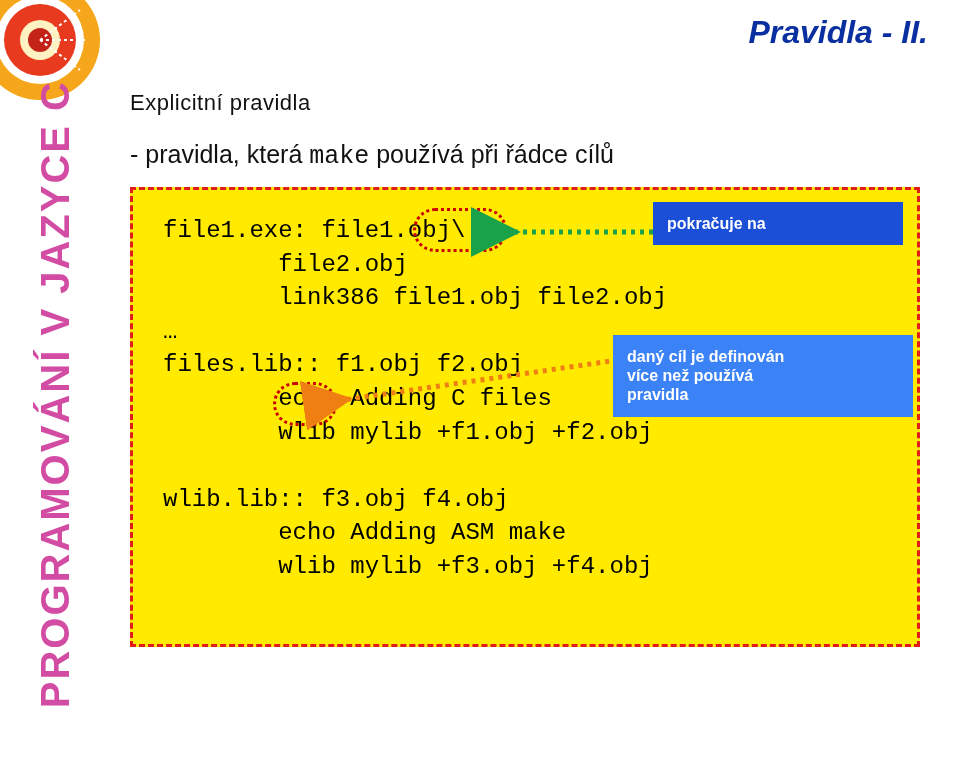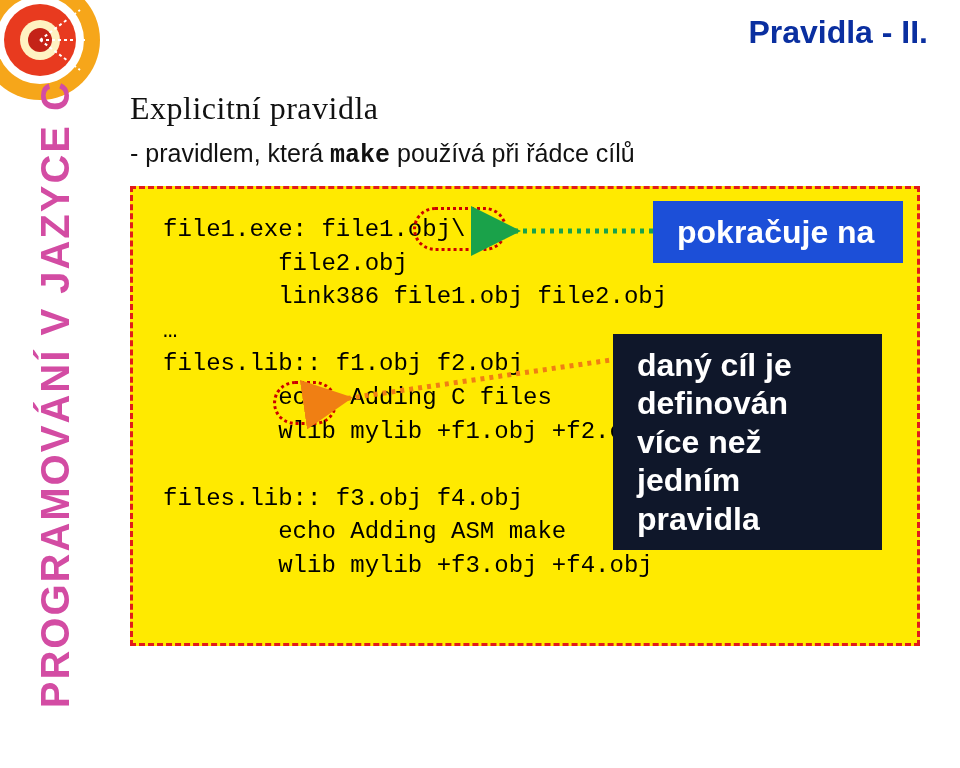--- a/index.html
+++ b/index.html
@@ -44,38 +44,39 @@
   }
   .logo svg { width: 140px; height: 140px; display: block; }
 
   
   .header-title {
     position: absolute;
     top: 14px;
     right: 32px;
     font-family: Arial, Helvetica, sans-serif;
     font-weight: 700;
+    font-style: italic;
     font-size: 32px;
     color: #0a2fa0;
   }
 
   
   .content {
     position: absolute;
     left: 130px;
     top: 90px;
     right: 0;
   }
 
   .subheading {
-    font-family: Liberation Serif, serif;
-    font-size: 32px;
+    font-family: Liberation Sans, sans-serif;
+    font-size: 22px;
     letter-spacing: 0.5px;
     color: #111;
-    margin-bottom: 12px;
+    margin-bottom: 24px;
   }
 
   .desc {
     font-size: 25px;
     color: #111;
     margin-bottom: 16px;
   }
 
   
   .codebox {
@@ -101,29 +102,29 @@
     border-radius: 999px;
     background: transparent;
   }
   .target.t1 { left: 280px; top: 18px; width: 94px; height: 44px; }
   .target.t2 { left: 140px; top: 192px; width: 64px; height: 44px; }
 
   
   .callout {
     position: absolute;
     color: #fff;
-    padding: 12px 24px;
-    font-size: 32px;
+    padding: 12px 14px;
+    font-size: 16px;
     font-weight: 700;
     line-height: 1.2;
     z-index: 5;
     text-align: left;
   }
   .callout.c1 { background: #1c4fd8; top: 12px; left: 520px; width: 250px; }
-  .callout.c2 { background: #0f172a; top: 145px; left: 480px; width: 269px; }
+  .callout.c2 { background: #3b82f6; top: 145px; left: 480px; width: 300px; }
 
   
   .arrow-wrap { position: absolute; pointer-events: none; }
   .arrow-wrap svg { display: block; overflow: visible; }
 
 </style>
 </head>
 <body>
 
 <div class="page">
@@ -143,34 +144,34 @@
 
   <div class="leftband">
     <div class="vtext">PROGRAMOVÁNÍ V JAZYCE C</div>
   </div>
 
   <div class="header-title">Pravidla - II.</div>
 
   <div class="content">
     <div class="subheading">Explicitní pravidla</div>
     <div class="desc">
-      <span>- pravidlem, která </span><span style="font-family:'Courier New',monospace;font-weight:bold">make</span><span> používá při řádce cílů</span>
+      <span>- pravidla, která </span><span style="font-family:'Courier New',monospace;font-weight:normal">make</span><span> používá při řádce cílů</span>
     </div>
 
     <div class="codebox">
 
       <div class="code"><span>file1.exe: file1.obj\</span>
 <span>        file2.obj</span>
 <span>        link386 file1.obj file2.obj</span>
 <span>…</span>
 <span>files.lib:: f1.obj f2.obj</span>
 <span>        echo Adding C files</span>
 <span>        wlib mylib +f1.obj +f2.obj</span>
 <span></span>
-<span>files.lib:: f3.obj f4.obj</span>
+<span>wlib.lib:: f3.obj f4.obj</span>
 <span>        echo Adding ASM make</span>
 <span>        wlib mylib +f3.obj +f4.obj</span></div>
 
       <div class="target t1"></div>
       <div class="target t2"></div>
 
       <div class="arrow-wrap" style="left:320px; top:34px; width:200px; height:16px;">
         <svg width="200" height="16">
           <defs>
             <marker id="ah-green" markerWidth="10" markerHeight="10" refX="2" refY="5" orient="auto">
@@ -191,20 +192,20 @@
           <line x1="315" y1="10" x2="40" y2="50" stroke="#f07f13" stroke-width="5" stroke-dasharray="4 5" marker-end="url(#ah-orange)"></line>
         </svg>
       </div>
 
       <div class="callout c1">
         <div>pokračuje na</div>
       </div>
 
       <div class="callout c2">
         <div>daný cíl je definován</div>
-        <div>více než jedním</div>
+        <div>více než používá</div>
         <div>pravidla</div>
       </div>
 
     </div>
   </div>
 
 </div>
 
 </body></html>

